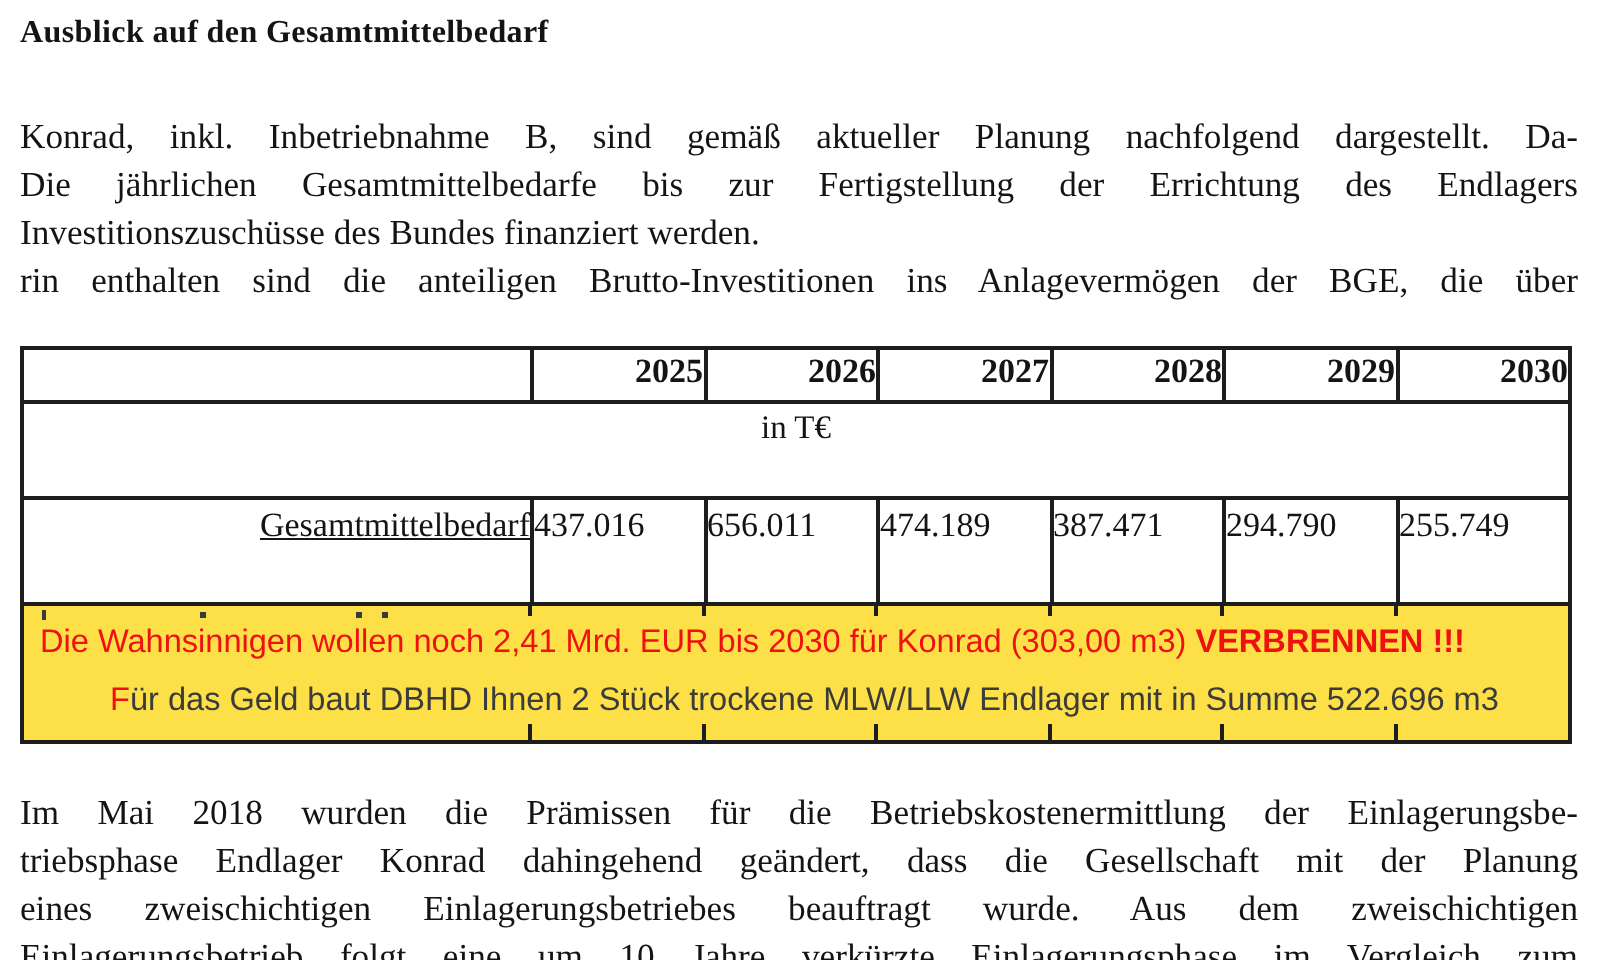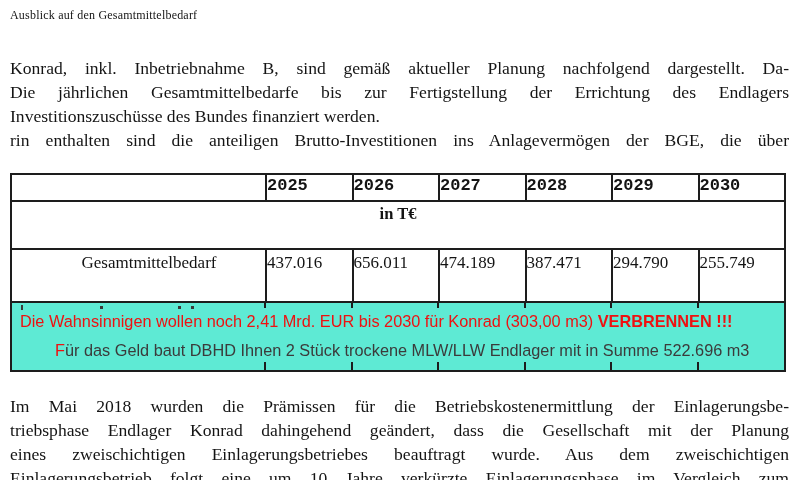--- a/index.html
+++ b/index.html
@@ -4,45 +4,45 @@
 <style>
   html,body{margin:0;padding:0;}
   body{
     width:800px;height:480px;overflow:hidden;background:#ffffff;
     font-family:"Liberation Serif", serif;color:#141414;
   }
   .page{position:relative;width:800px;height:480px;background:#fff;}
 
   .doc-title{
     position:absolute;left:10px;top:8px;
-    font-size:12px;font-weight:normal;letter-spacing:0.2px;text-align:center;
+    font-size:16px;font-weight:bold;letter-spacing:0.2px;text-align:center;
   }
 
   .para{position:absolute;left:10px;width:779px;font-size:17.6px;line-height:24px;}
   #para1{top:56px;}
   #para2{top:394px;}
   .jline{text-align:justify;text-align-last:justify;}
   .jline.plain-end{text-align-last:left;}
 
   table.funding{
     position:absolute;left:10px;top:173px;width:774px;
     border-collapse:collapse;table-layout:fixed;
     font-size:17px;color:#141414;
   }
   table.funding td, table.funding th{
     border:2px solid #1d1d1d;padding:0;vertical-align:top;
     font-weight:normal;
   }
-  tr.year-row th{height:24px;text-align:left;font-weight:bold;padding-top:1px;font-family:Liberation Mono, monospace;}
-  tr.unit-row td{height:44px;text-align:center;font-weight:bold;font-size:16.5px;padding-top:2px;}
+  tr.year-row th{height:24px;text-align:right;font-weight:bold;padding-top:1px;}
+  tr.unit-row td{height:44px;text-align:center;font-weight:normal;font-size:16.5px;padding-top:2px;}
   tr.data-row td{height:48px;padding-top:3px;}
-  tr.data-row td.row-label{padding-left:21px;text-align:center;}
+  tr.data-row td.row-label{padding-left:21px;text-align:right;text-decoration:underline;}
   tr.data-row td.num{text-align:left;}
 
-  tr.overlay-row td{height:67px;position:relative;background:#5eead4;}
+  tr.overlay-row td{height:67px;position:relative;background:#fde047;}
   .tick-top{position:absolute;top:0;width:2px;height:5px;background:#1d1d1d;}
   .tick-bottom{position:absolute;bottom:0;width:2px;height:8px;background:#1d1d1d;}
   .remnant{position:absolute;background:#3a3a3a;}
 
   .ann{
     position:absolute;left:8px;white-space:nowrap;
     font-family:"Liberation Sans", sans-serif;font-size:16.3px;
   }
   .ann-1{top:9px;color:#ee1111;}
   .ann-1 .emph{font-weight:bold;}

